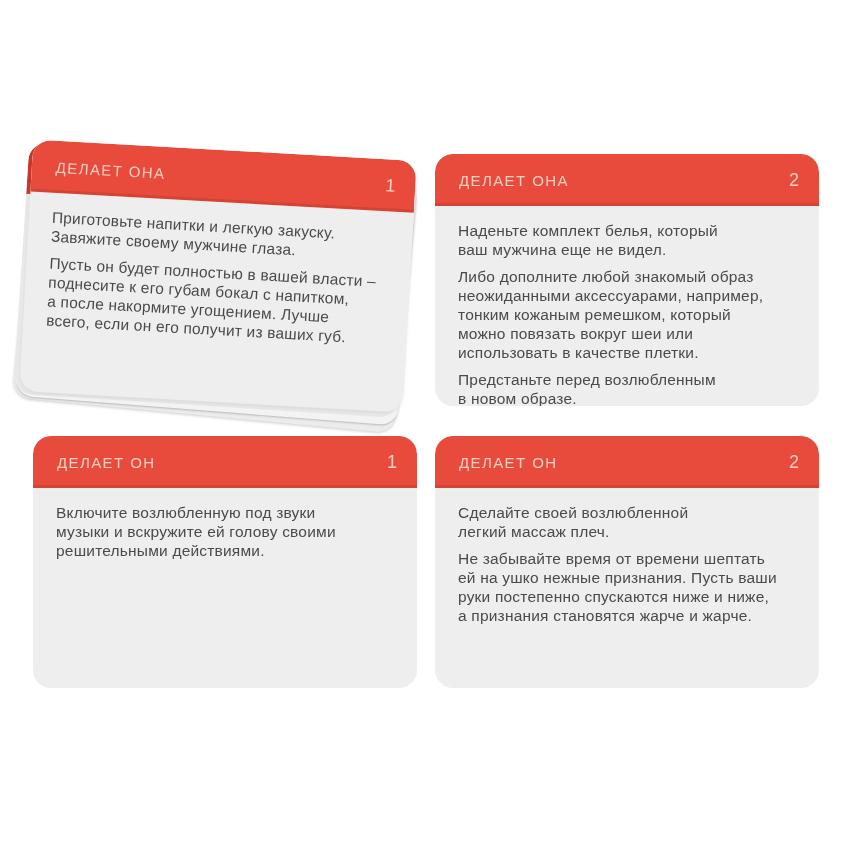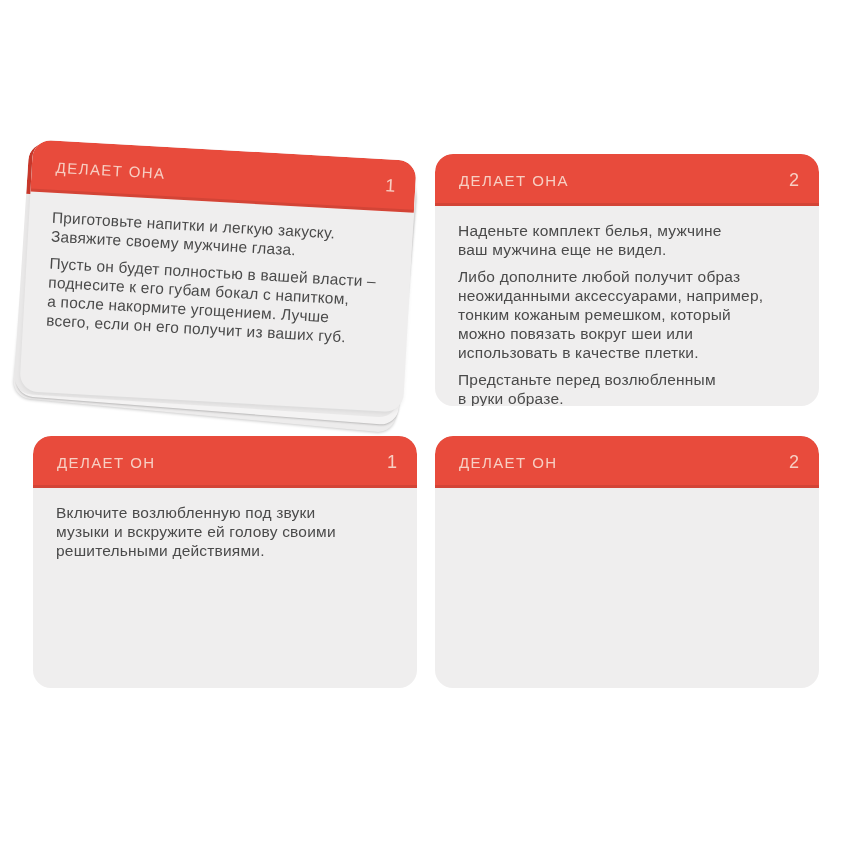--- a/index.html
+++ b/index.html
@@ -132,44 +132,53 @@
       </div>
     </div>
   </div>
 
   <div class="card pos-tr">
     <div class="card-header">
       <span class="card-title">ДЕЛАЕТ ОНА</span>
       <span class="card-number">2</span>
     </div>
     <div class="card-body">
-      <p>Наденьте комплект белья, мужчине
+      <p>Наденьте комплект белья, который
 ваш мужчина еще не видел.</p>
-      <p>Либо дополните любой получит образ
+      <p>Либо дополните любой знакомый образ
 неожиданными аксессуарами, например,
 тонким кожаным ремешком, который
 можно повязать вокруг шеи или
 использовать в качестве плетки.</p>
       <p>Предстаньте перед возлюбленным
-в руки образе.</p>
+в новом образе.</p>
     </div>
   </div>
 
   <div class="card pos-bl">
     <div class="card-header">
       <span class="card-title">ДЕЛАЕТ ОН</span>
       <span class="card-number">1</span>
     </div>
     <div class="card-body">
       <p>Включите возлюбленную под звуки
 музыки и вскружите ей голову своими
 решительными действиями.</p>
     </div>
   </div>
 
   <div class="card pos-br">
     <div class="card-header">
       <span class="card-title">ДЕЛАЕТ ОН</span>
       <span class="card-number">2</span>
     </div>
+    <div class="card-body">
+      <p>Сделайте своей возлюбленной
+легкий массаж плеч.</p>
+      <p>Не забывайте время от времени шептать
+ей на ушко нежные признания. Пусть ваши
+руки постепенно спускаются ниже и ниже,
+а признания становятся жарче и жарче.</p>
+
+    </div>
   </div>
 
 </div>
 
 </body></html>

